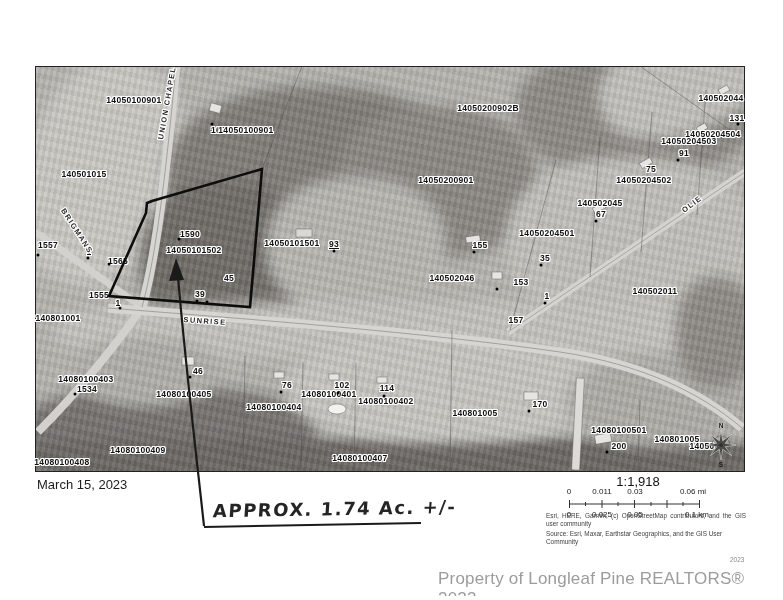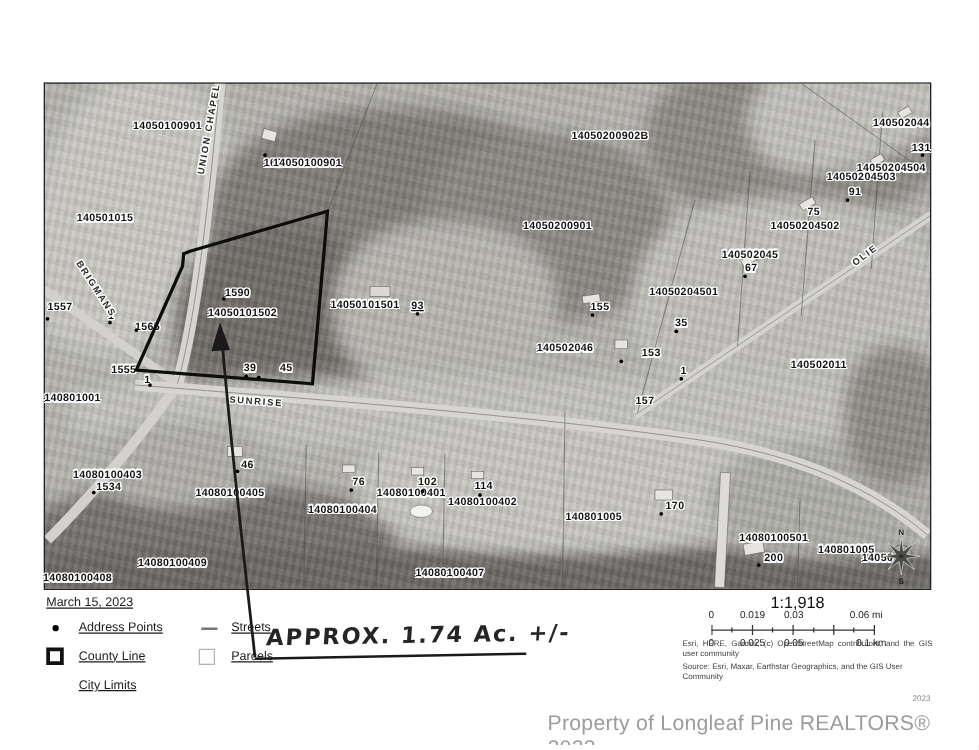--- a/index.html
+++ b/index.html
@@ -21,21 +21,21 @@
     text-shadow:-1px -1px 0 #fff,1px -1px 0 #fff,-1px 1px 0 #fff,1px 1px 0 #fff,
                 0 -1px 0 #fff,0 1px 0 #fff,-1px 0 0 #fff,1px 0 0 #fff;}
   .map-label.road{font-size:7.5px;letter-spacing:1.4px;color:#2a2a2a;}
   .dot{position:absolute;width:3px;height:3px;background:#000;border-radius:50%;
        transform:translate(-50%,-50%);}
   
   #annotation{position:absolute;left:213px;top:498px;width:260px;
     font-family:"DejaVu Sans",sans-serif;font-size:18px;font-weight:700;
     letter-spacing:1.5px;color:#252525;transform:rotate(-1deg) skewX(-5deg);}
   
-  #legend{position:absolute;left:37px;top:477px;font-size:10px;color:#1c1c1c;text-decoration:underline;}
+  #legend{position:absolute;left:37px;top:477px;font-size:13px;color:#1c1c1c;}
   #legend .legend-date{margin-bottom:9px;}
   #legend .legend-grid{display:grid;grid-template-columns:26px 96px 26px 72px;
       row-gap:10px;align-items:center;}
   .ic{display:inline-block;}
   .ic-dot{width:5px;height:5px;background:#000;border-radius:50%;margin-left:5px;}
   .ic-dash{width:13px;height:2px;background:#777;margin-left:2px;}
   .ic-county{width:8px;height:8px;border:3px solid #111;background:transparent;}
   .ic-parcel{width:11px;height:11px;border:1px solid #b3b3b3;background:#fdfdfd;}
   .ic-none{width:13px;height:13px;}
   
@@ -149,21 +149,21 @@
       <span class="map-label" style="left: 655px; top: 291px;">140502011</span>
       <span class="map-label" style="left: 48px; top: 245px;">1557</span>
       <span class="map-label" style="left: 89px; top: 252px;">1</span>
       <span class="map-label" style="left: 118px; top: 261px;">1565</span>
       <span class="map-label" style="left: 99px; top: 295px;">1555</span>
       <span class="map-label" style="left: 118px; top: 303px;">1</span>
       <span class="map-label" style="left: 58px; top: 318px;">140801001</span>
       <span class="map-label" style="left: 190px; top: 234px;">1590</span>
       <span class="map-label" style="left: 194px; top: 250px;">14050101502</span>
       <span class="map-label" style="left: 200px; top: 294px;">39</span>
-      <span class="map-label" style="left: 213px; top: 294px; padding-left: 32px;">45</span>
+      <span class="map-label" style="left: 213px; top: 278px; padding-left: 32px;">45</span>
       <span class="map-label" style="left: 292px; top: 243px;">14050101501</span>
       <span class="map-label" style="left: 334px; top: 244px; text-decoration: underline;">93</span>
       <span class="map-label" style="left: 480px; top: 245px;">155</span>
       <span class="map-label" style="left: 545px; top: 258px;">35</span>
       <span class="map-label" style="left: 452px; top: 278px;">140502046</span>
       <span class="map-label" style="left: 497px; top: 282px; padding-left: 48px;">153</span>
       <span class="map-label" style="left: 547px; top: 296px;">1</span>
       <span class="map-label" style="left: 516px; top: 320px;">157</span>
       <span class="map-label" style="left: 86px; top: 379px;">14080100403</span>
       <span class="map-label" style="left: 87px; top: 389px;">1534</span>
@@ -227,42 +227,26 @@
       <circle cx="721" cy="445" r="1.8" fill="#2e2e2c"></circle>
       <text x="721" y="428" font-size="6.5" font-weight="bold" text-anchor="middle" fill="#1a1a1a" style="text-shadow:0 0 2px #fff;">N</text>
       <text x="721" y="467" font-size="6.5" font-weight="bold" text-anchor="middle" fill="#1a1a1a">S</text>
     </g>
   </svg>
 
   <div id="annotation">APPROX.  1.74 Ac. +/-</div>
 
   <div id="legend">
     <div class="legend-date">March 15, 2023</div>
-    <div class="legend-grid">
-      <span class="ic ic-dot"></span>
-      <span>Address Points</span>
-      <span class="ic ic-dash"></span>
-      <span>Streets</span>
-
-      <span class="ic ic-county"></span>
-      <span>County Line</span>
-      <span class="ic ic-parcel"></span>
-      <span>Parcels</span>
-
-      <span class="ic ic-none"></span>
-      <span>City Limits</span>
-      <span></span>
-        <span></span>
-    </div>
   </div>
 
   <div id="scalebar">
     <div class="ratio">1:1,918</div>
     <div class="sb-lab" style="left:23px;top:13px;">0</div>
-    <div class="sb-lab" style="left:56px;top:13px;">0.019</div>
+    <div class="sb-lab" style="left:56px;top:13px;">0.011</div>
     <div class="sb-lab" style="left:89px;top:13px;">0.03</div>
     <div class="sb-lab" style="left:147px;top:13px;">0.06 mi</div>
     <svg id="sb-svg" width="140" height="12" viewBox="0 0 140 12">
       <line x1="0" y1="6" x2="131" y2="6" stroke="#333" stroke-width="1"></line>
       <g stroke="#333" stroke-width="1">
         <line x1="0.5" y1="2" x2="0.5" y2="10"></line>
           <line x1="33" y1="2" x2="33" y2="10"></line>
         <line x1="65.5" y1="2" x2="65.5" y2="10"></line>
           <line x1="98" y1="2" x2="98" y2="10"></line>
         <line x1="130.5" y1="2" x2="130.5" y2="10"></line>

